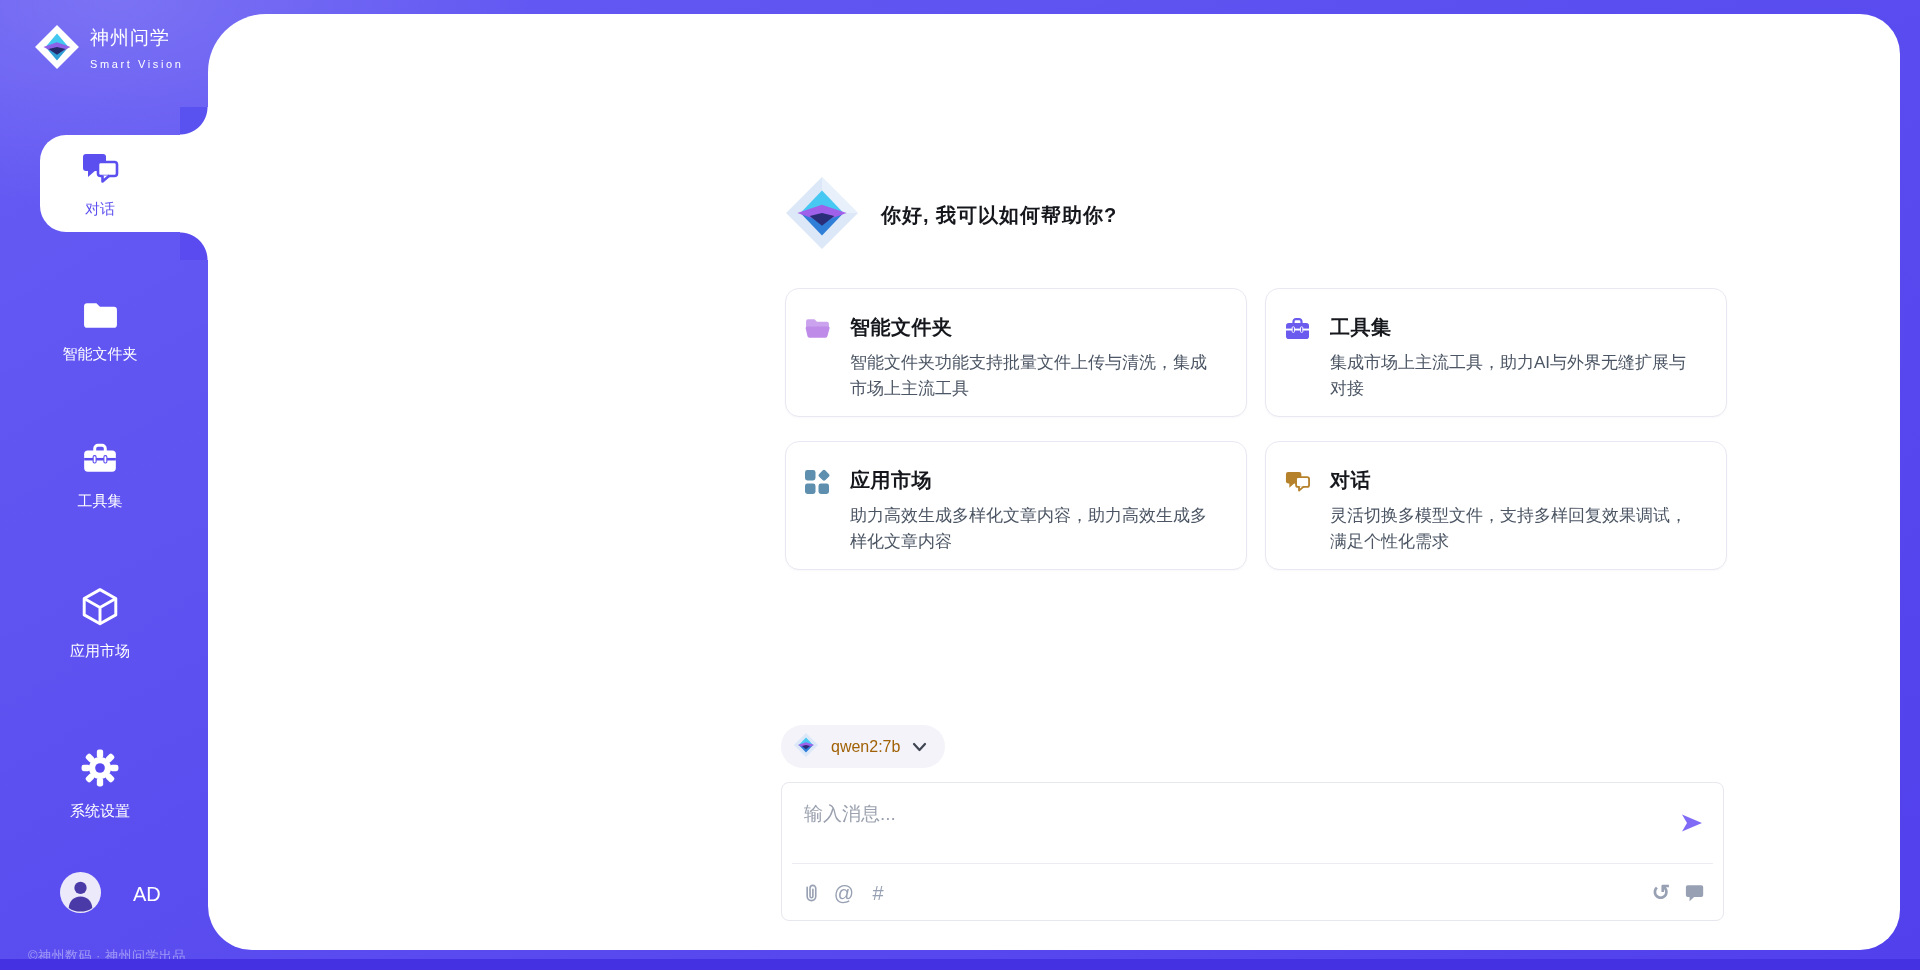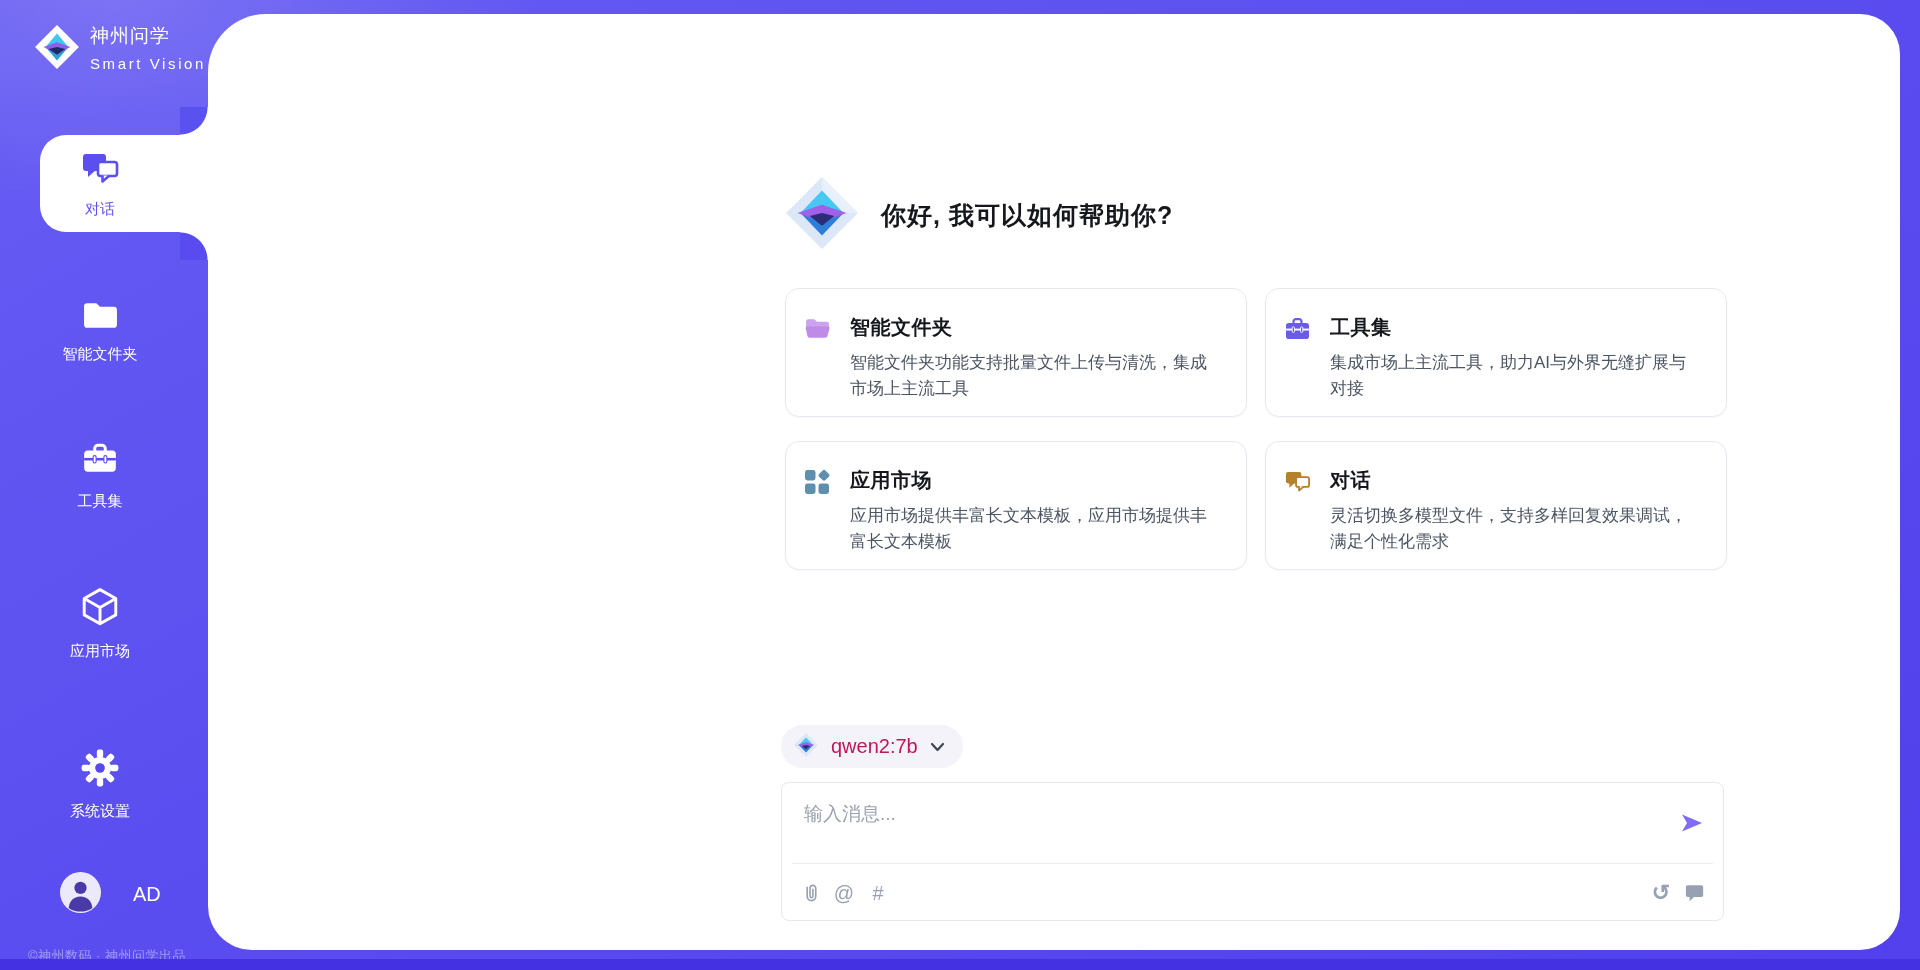--- a/index.html
+++ b/index.html
@@ -22,21 +22,21 @@
   
   .content{
     position:absolute;left:208px;top:14px;width:1692px;height:936px;
     background:#ffffff;border-radius:58px 40px 40px 44px;
   }
   .bottom-strip{position:absolute;left:0;bottom:0;width:1920px;height:11px;background:var(--bottom-strip);}
 
   
   .brand{position:absolute;left:34px;top:24px;display:flex;align-items:center;gap:10px;}
   .brand-name{color:#fff;font-size:19px;font-weight:400;letter-spacing:1px;line-height:1.1;}
-  .brand-sub{color:#fff;font-size:15px;letter-spacing:2.6px;margin-top:9px;}
+  .brand-sub{color:#fff;font-size:11px;letter-spacing:2.6px;margin-top:9px;}
 
   .tab-active{
     position:absolute;left:40px;top:135px;width:168px;height:97px;
     background:#fff;border-radius:26px 0 0 26px;
   }
   .tab-active .tab-inner{position:absolute;left:0;top:0;width:120px;height:97px;
     display:flex;flex-direction:column;align-items:center;justify-content:center;gap:7px;}
   .tab-active .tab-label{color:var(--accent);font-size:15px;}
   .fillet{position:absolute;left:180px;width:28px;height:28px;}
   .fillet-top{top:107px;background:radial-gradient(circle 28px at 0 0, #5A51F1 0 27px, #fff 28px);}
@@ -49,21 +49,21 @@
   .nav-market{top:586px;}
   .nav-settings{top:748px;}
 
   .user-row{position:absolute;left:60px;top:872px;display:flex;align-items:center;gap:32px;}
   .user-name{color:#fff;font-size:20px;font-weight:500;}
   .copyright{position:absolute;left:14px;top:928px;width:186px;text-align:center;
     color:rgba(255,255,255,.42);font-size:13px;letter-spacing:.5px;margin-top:19px;}
 
   
   .greeting{position:absolute;left:575px;top:160px;display:flex;align-items:center;gap:20px;}
-  .greeting-title{font-size:25px;font-weight:700;color:var(--title-text);letter-spacing:1px;}
+  .greeting-title{font-size:20px;font-weight:700;color:var(--title-text);letter-spacing:1px;}
 
   
   .card{
     position:absolute;width:462px;height:129px;background:#fff;
     border:1px solid #E9E8F2;border-radius:14px;
     padding:25px 24px 20px 18px;display:flex;gap:19px;cursor:pointer;
     box-shadow:0 1px 2px rgba(40,40,90,.03);
   }
   .card-1{left:577px;top:274px;}
   .card-2{left:1057px;top:274px;}
@@ -71,21 +71,21 @@
   .card-4{left:1057px;top:427px;}
   .card-icon{flex:0 0 27px;padding-top:2px;}
   .card-title{font-size:20px;font-weight:700;color:var(--title-text);letter-spacing:.5px;}
   .card-desc{margin-top:9px;font-size:17px;line-height:26px;color:var(--desc-text);}
 
   
   .model-pill{
     position:absolute;left:573px;top:711px;height:43px;padding:0 18px 0 12px;
     background:#F3F3F9;border-radius:22px;display:inline-flex;align-items:center;gap:12px;cursor:pointer;
   }
-  .model-name{font-size:20px;color:#be185d;text-align:right;}
+  .model-name{font-size:16px;color:#a16207;text-align:right;}
 
   
   .composer{
     position:absolute;left:573px;top:768px;width:943px;height:139px;
     background:#fff;border:1px solid #E7E7EF;border-radius:8px;
   }
   .composer-input{
     position:absolute;left:14px;top:12px;width:860px;height:62px;
     border:none;outline:none;resize:none;background:transparent;
     font-family:"Liberation Sans","DejaVu Sans",sans-serif;
@@ -260,21 +260,21 @@
       <span class="card-icon" style="color:var(--market-icon);">
         <svg width="26" height="26" viewBox="0 0 26 26">
           <rect x="1" y="1" width="10.5" height="10.5" rx="2.4" fill="currentColor"></rect>
           <rect x="15.6" y="1.9" width="8.8" height="8.8" rx="2" transform="rotate(45 20 6.3)" fill="currentColor"></rect>
           <rect x="1" y="14.5" width="10.5" height="10.5" rx="2.4" fill="currentColor"></rect>
           <rect x="14.5" y="14.5" width="10.5" height="10.5" rx="2.4" fill="currentColor"></rect>
         </svg>
       </span>
       <div>
         <div class="card-title">应用市场</div>
-        <div class="card-desc">应用市场提供丰富长文本模板，应用市场提供丰富长文本模板</div>
+        <div class="card-desc">助力高效生成多样化文章内容，助力高效生成多样化文章内容</div>
       </div>
     </div>
 
     <div class="card card-4">
       <span class="card-icon" style="color:var(--chat-icon);">
         <svg width="27" height="26" viewBox="0 0 28 27">
           <rect x="2" y="3" width="16" height="12" rx="2.2" fill="currentColor"></rect>
           <path d="M5.5 14.5 v5 l5.6 -5 z" fill="currentColor"></path>
           <rect x="12.5" y="8.5" width="13.5" height="10" rx="2" fill="#ffffff" stroke="currentColor" stroke-width="1.9"></rect>
           <path d="M15.6 18 v4.4 l5 -4.4" fill="#ffffff" stroke="currentColor" stroke-width="1.9" stroke-linejoin="round"></path>

